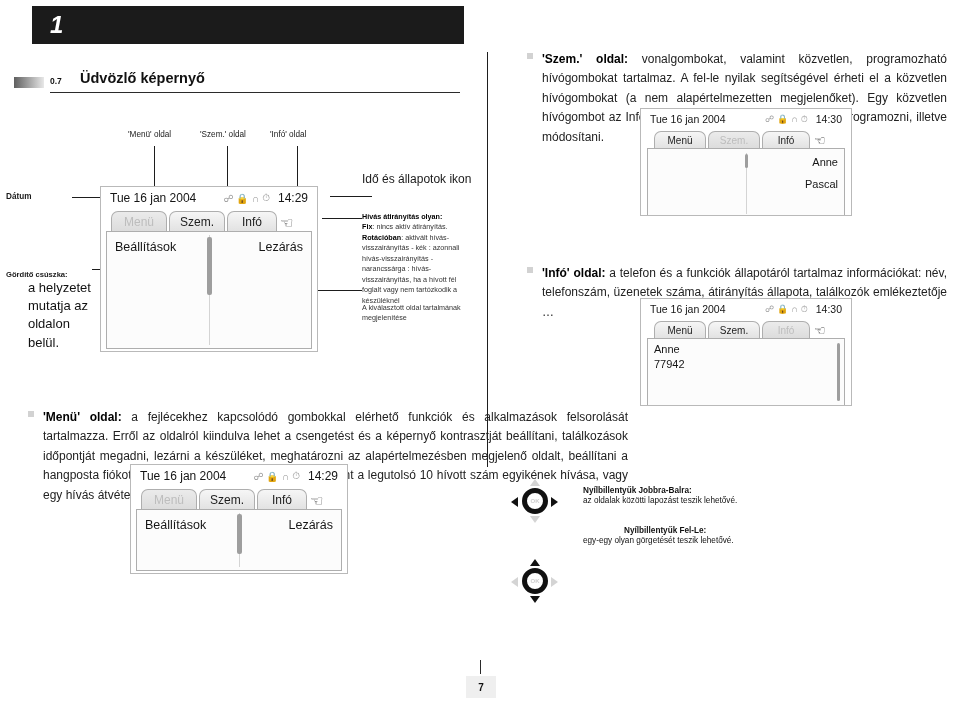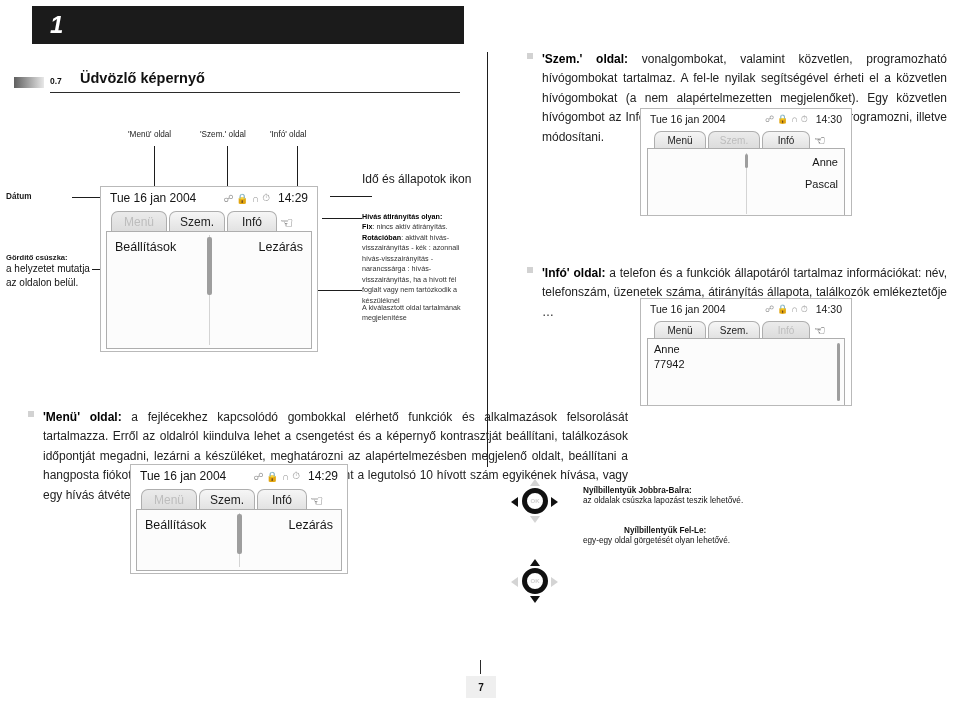--- a/index.html
+++ b/index.html
@@ -166,23 +166,23 @@
       <span class="scr-item" style="right:6px;top:7px;font-size:11px;">Anne</span>
       <span class="scr-item" style="right:6px;top:29px;font-size:11px;">Pascal</span>
     </div>
     <div class="scroll-thumb" style="left:calc(50% - 1px);top:5px;width:3px;height:14px;"></div>
   </div>
 </div>
 
 <div class="abs lbl lbl-b" style="left:6px;top:192px;">Dátum</div>
 <div class="abs lead-h" style="left:72px;top:197px;width:36px;"></div>
 
-<div class="abs" style="left:6px;top:253px;width:86px;">
+<div class="abs" style="left:6px;top:270px;width:86px;">
   <div class="lbl lbl-b" style="font-size:7.6px;">Gördítő csúszka:</div>
-  <div style="font-size:10px;line-height:1.4;">a helyzetet mutatja az oldalon belül.</div>
+  <div style="font-size:13px;line-height:1.4;margin-left:22px;">a helyzetet mutatja az oldalon belül.</div>
 </div>
 <div class="abs lead-h" style="left:92px;top:269px;width:120px;"></div>
 
 <div class="abs lbl" style="left:362px;top:172px;font-size:12px;">Idő és állapotok ikon</div>
 <div class="abs lead-h" style="left:330px;top:196px;width:42px;"></div>
 
 <div class="abs callout" style="left:362px;top:212px;width:108px;">
   <div><b>Hívás átirányítás olyan:</b></div>
   <div><b>Fix</b><span>: nincs aktív átirányítás.</span></div>
   <div><b>Rotációban</b><span>: aktivált hívás-visszairányítás - kék : azonnali hívás-visszairányítás - narancssárga : hívás-visszairányítás, ha a hívott fél foglalt vagy nem tartózkodik a készüléknél</span></div>
@@ -293,30 +293,30 @@
 <div class="abs navkey" style="left:510px;top:482px;width:50px;height:40px;">
   <div class="ring"></div>
   <div class="ok">OK</div>
   <div class="tri left"></div>
   <div class="tri right"></div>
   <div class="tri up navdim"></div>
   <div class="tri down navdim"></div>
 </div>
 <div class="abs" style="left:583px;top:486px;width:260px;">
   <div style="font-size:8.2px;font-weight:bold;">Nyílbillentyűk Jobbra-Balra:</div>
-  <div style="font-size:8.2px;line-height:1.5;">az oldalak csúszka lapozást teszik lehetővé.</div>
+  <div style="font-size:8.2px;line-height:1.5;">az oldalak közötti lapozást teszik lehetővé.</div>
 </div>
 
 <div class="abs navkey" style="left:510px;top:522px;width:50px;height:40px;">
   <div class="ring"></div>
   <div class="ok">OK</div>
   <div class="tri left navdim"></div>
   <div class="tri right navdim"></div>
   <div class="tri up"></div>
   <div class="tri down"></div>
 </div>
 <div class="abs" style="left:583px;top:526px;width:260px;">
   <div style="font-size:8.2px;font-weight:bold;margin-left:41px;">Nyílbillentyűk Fel-Le:</div>
-  <div style="font-size:8.2px;line-height:1.5;">egy-egy oldal görgetését olyan lehetővé.</div>
+  <div style="font-size:8.2px;line-height:1.5;">egy-egy olyan görgetését teszik lehetővé.</div>
 </div>
 
 <div class="abs" id="page-rule"></div>
 <div class="abs" id="page-box">7</div>
 
 </body></html>

